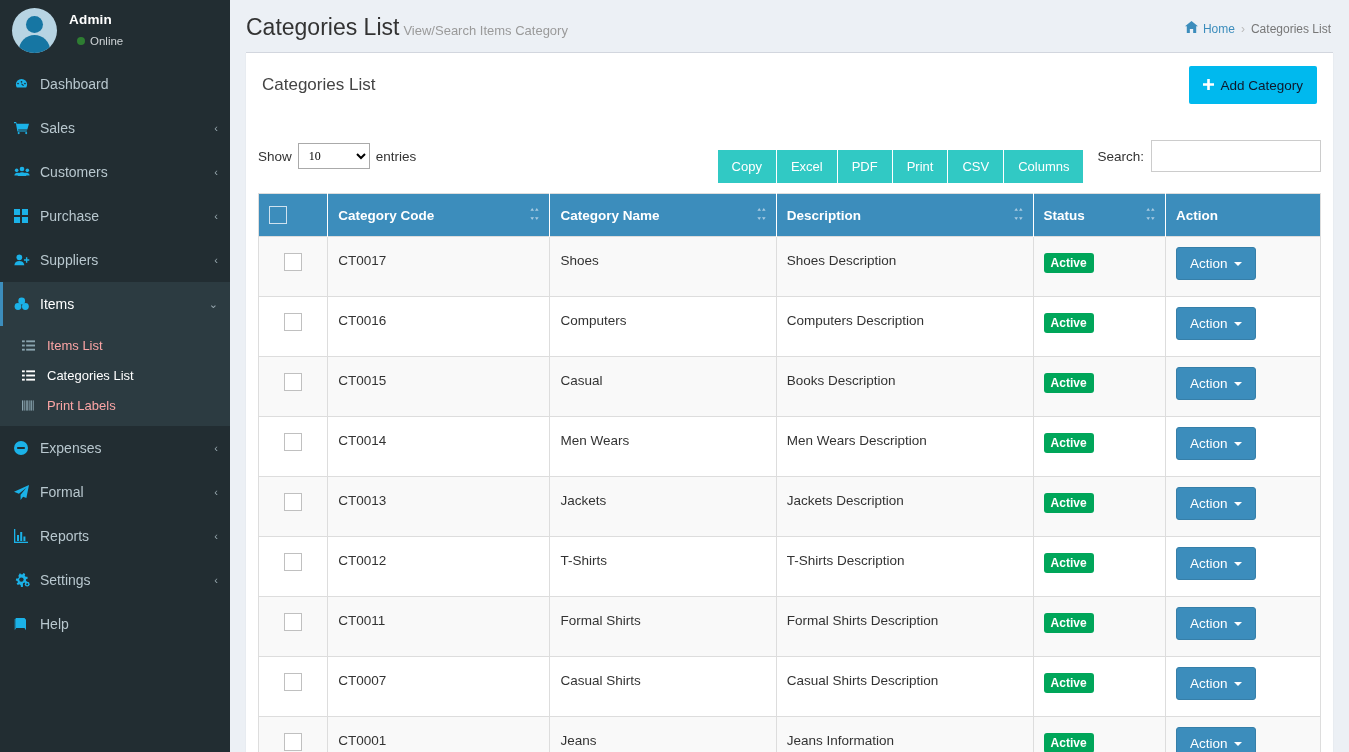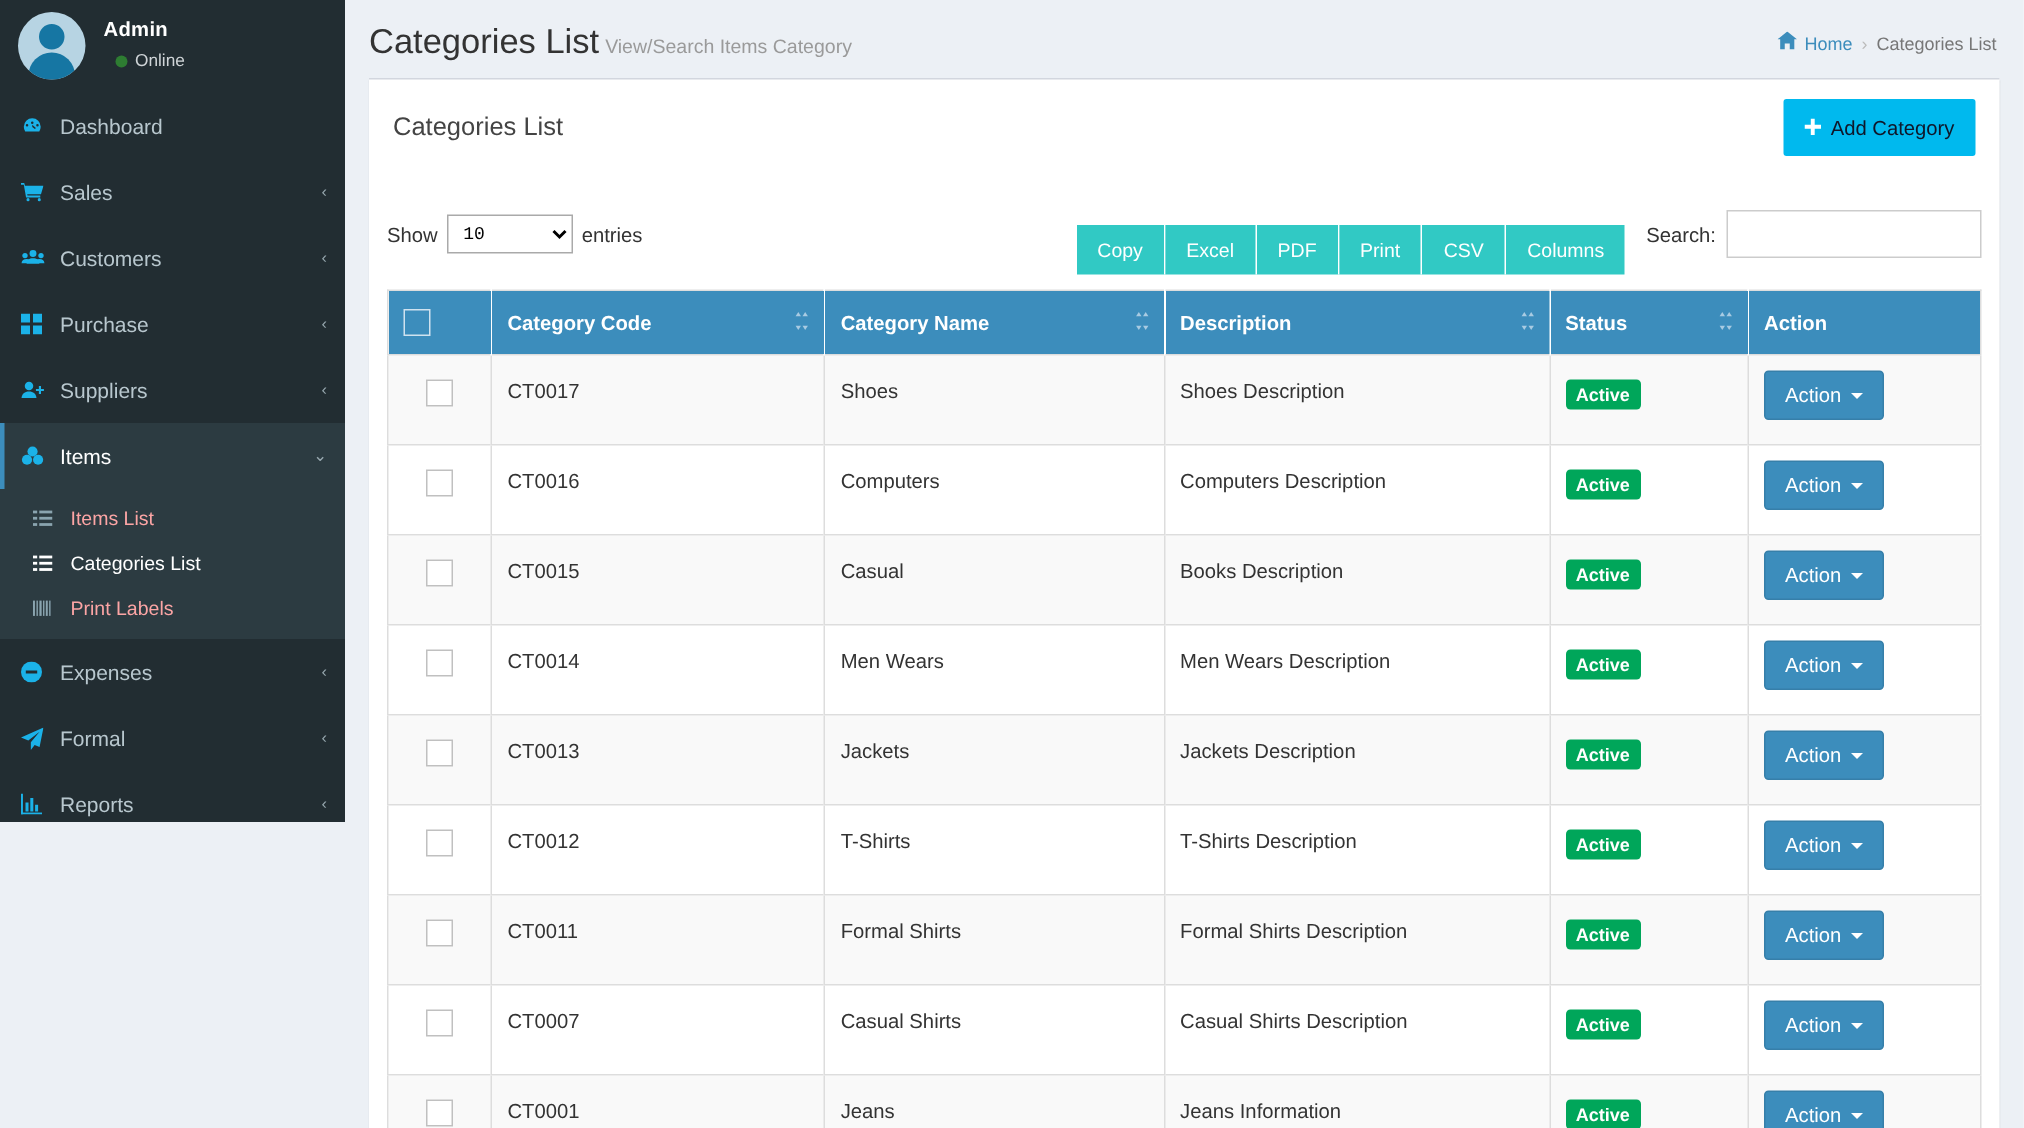--- a/index.html
+++ b/index.html
@@ -8,21 +8,21 @@
     font-family: "Liberation Sans", sans-serif;
     background: #ecf0f5;
     overflow: hidden;
   }
 
   
   .app { display: flex; width: 1349px; height: 752px; }
 
   
   .sidebar {
-    width: 230px; min-width: 230px; height: 548px;
+    width: 230px; min-width: 230px; height: 752px;
     background: #222d32;
     overflow: hidden;
   }
   .user-panel {
     display: flex; align-items: center;
     padding: 10px 8px 12px 12px;
     height: 62px;
   }
   .avatar {
     width: 45px; height: 45px; border-radius: 50%;
@@ -109,22 +109,22 @@
     display: inline-flex; align-items: center; gap: 6px;
     font-family: inherit; border-radius: 2px;
   }
   .btn-add .plus { font-size: 14px; font-weight: bold; }
 
   .box-body { padding: 8px 12px 14px 12px; }
 
   .dt-top { display: flex; align-items: center; padding: 4px 0 10px 0; position: relative; min-height: 42px; }
   .dt-length { font-size: 13.5px; color: #333; display: flex; align-items: center; gap: 6px; }
   .dt-length select {
-    font-family: Liberation Mono, monospace; font-size: 12px; padding: 3px 2px 3px 6px;
-    border: 1px solid #aaa; background: #fff; height: 26px; width: 84px;
+    font-family: Liberation Serif, serif; font-size: 12px; padding: 3px 2px 3px 6px;
+    border: 1px solid #aaa; background: #fff; height: 26px; width: 72px;
   }
   .dt-buttons { margin-left: auto; display: flex; }
   .dt-btn {
     background: #31c9c4; color: #fff; border: none;
     border-right: 1px solid #fff;
     padding: 9px 14px; font-size: 13px; cursor: pointer; font-family: inherit; margin-top: 21px;
   }
   .dt-btn:last-child { border-right: none; }
   .dt-filter { margin-left: 14px; display: flex; align-items: center; gap: 7px; font-size: 13.5px; color: #333; }
   .dt-filter input {

